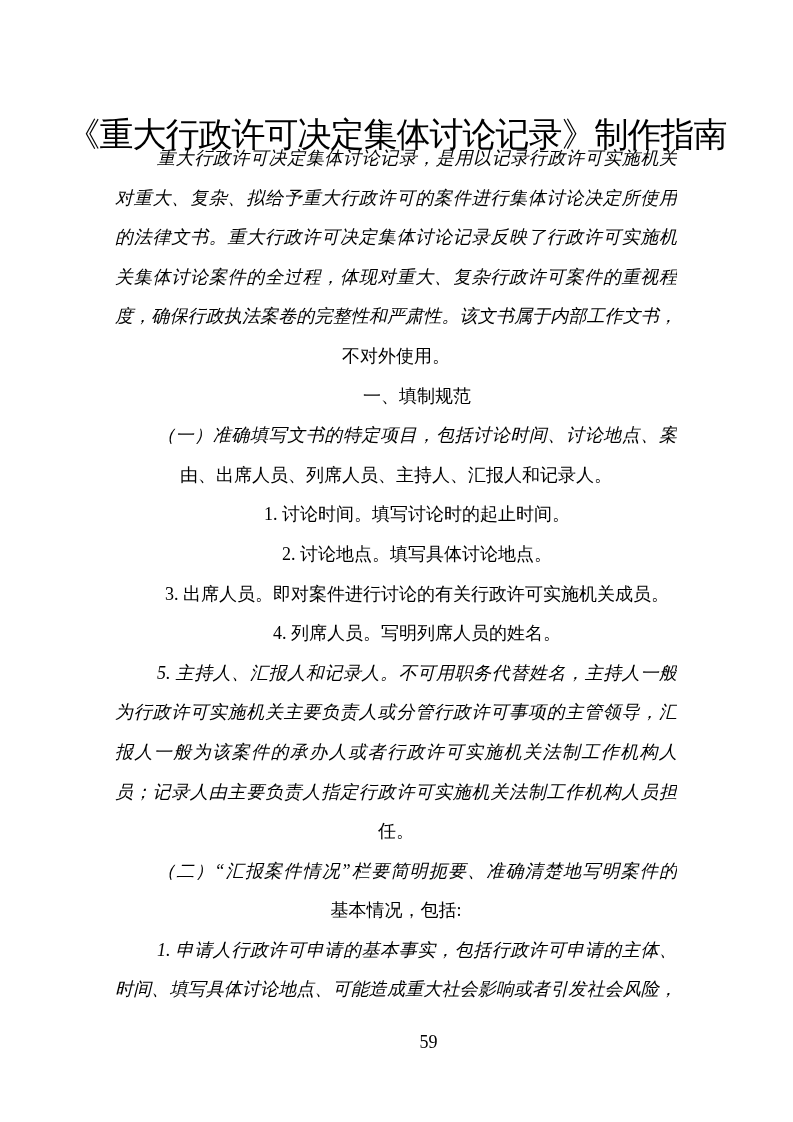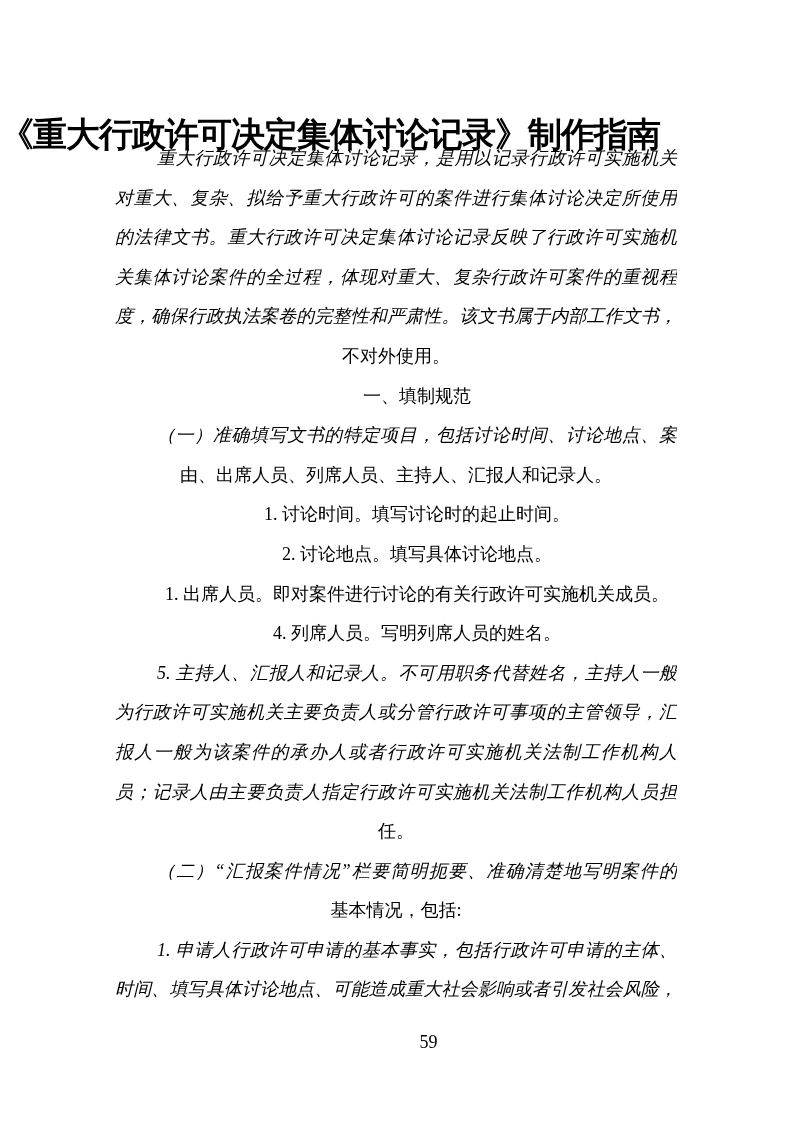--- a/index.html
+++ b/index.html
@@ -16,22 +16,23 @@
     font-family: "Liberation Serif", "DejaVu Serif", serif;
     overflow: hidden;
   }
   .doc-title {
     position: absolute;
     top: 88px;
     left: 0;
     width: 100%;
     height: 48px;
     line-height: 48px;
+    text-align: center;
     font-size: 34px;
-    font-weight: 700;
+    font-weight: 400;
     letter-spacing: -1px;
     white-space: nowrap;
   }
   .doc-body {
     position: absolute;
     top: 139px;
     left: 115px;
     width: 562px;
   }
   .line {
@@ -71,21 +72,21 @@
       <div class="line j">对重大、复杂、拟给予重大行政许可的案件进行集体讨论决定所使用</div>
       <div class="line j">的法律文书。重大行政许可决定集体讨论记录反映了行政许可实施机</div>
       <div class="line j">关集体讨论案件的全过程，体现对重大、复杂行政许可案件的重视程</div>
       <div class="line j">度，确保行政执法案卷的完整性和严肃性。该文书属于内部工作文书，</div>
       <div class="line">不对外使用。</div>
       <div class="line i">一、填制规范</div>
       <div class="line i j">（一）准确填写文书的特定项目，包括讨论时间、讨论地点、案</div>
       <div class="line">由、出席人员、列席人员、主持人、汇报人和记录人。</div>
       <div class="line i">1. 讨论时间。填写讨论时的起止时间。</div>
       <div class="line i">2. 讨论地点。填写具体讨论地点。</div>
-      <div class="line i">1. 出席人员。即对案件进行讨论的有关行政许可实施机关成员。</div>
+      <div class="line i">3. 出席人员。即对案件进行讨论的有关行政许可实施机关成员。</div>
       <div class="line i">4. 列席人员。写明列席人员的姓名。</div>
       <div class="line i j">5. 主持人、汇报人和记录人。不可用职务代替姓名，主持人一般</div>
       <div class="line j">为行政许可实施机关主要负责人或分管行政许可事项的主管领导，汇</div>
       <div class="line j">报人一般为该案件的承办人或者行政许可实施机关法制工作机构人</div>
       <div class="line j">员；记录人由主要负责人指定行政许可实施机关法制工作机构人员担</div>
       <div class="line">任。</div>
       <div class="line i j">（二）“汇报案件情况”栏要简明扼要、准确清楚地写明案件的</div>
       <div class="line">基本情况，包括:</div>
       <div class="line i j">1. 申请人行政许可申请的基本事实，包括行政许可申请的主体、</div>
       <div class="line j">时间、填写具体讨论地点、可能造成重大社会影响或者引发社会风险，</div>

